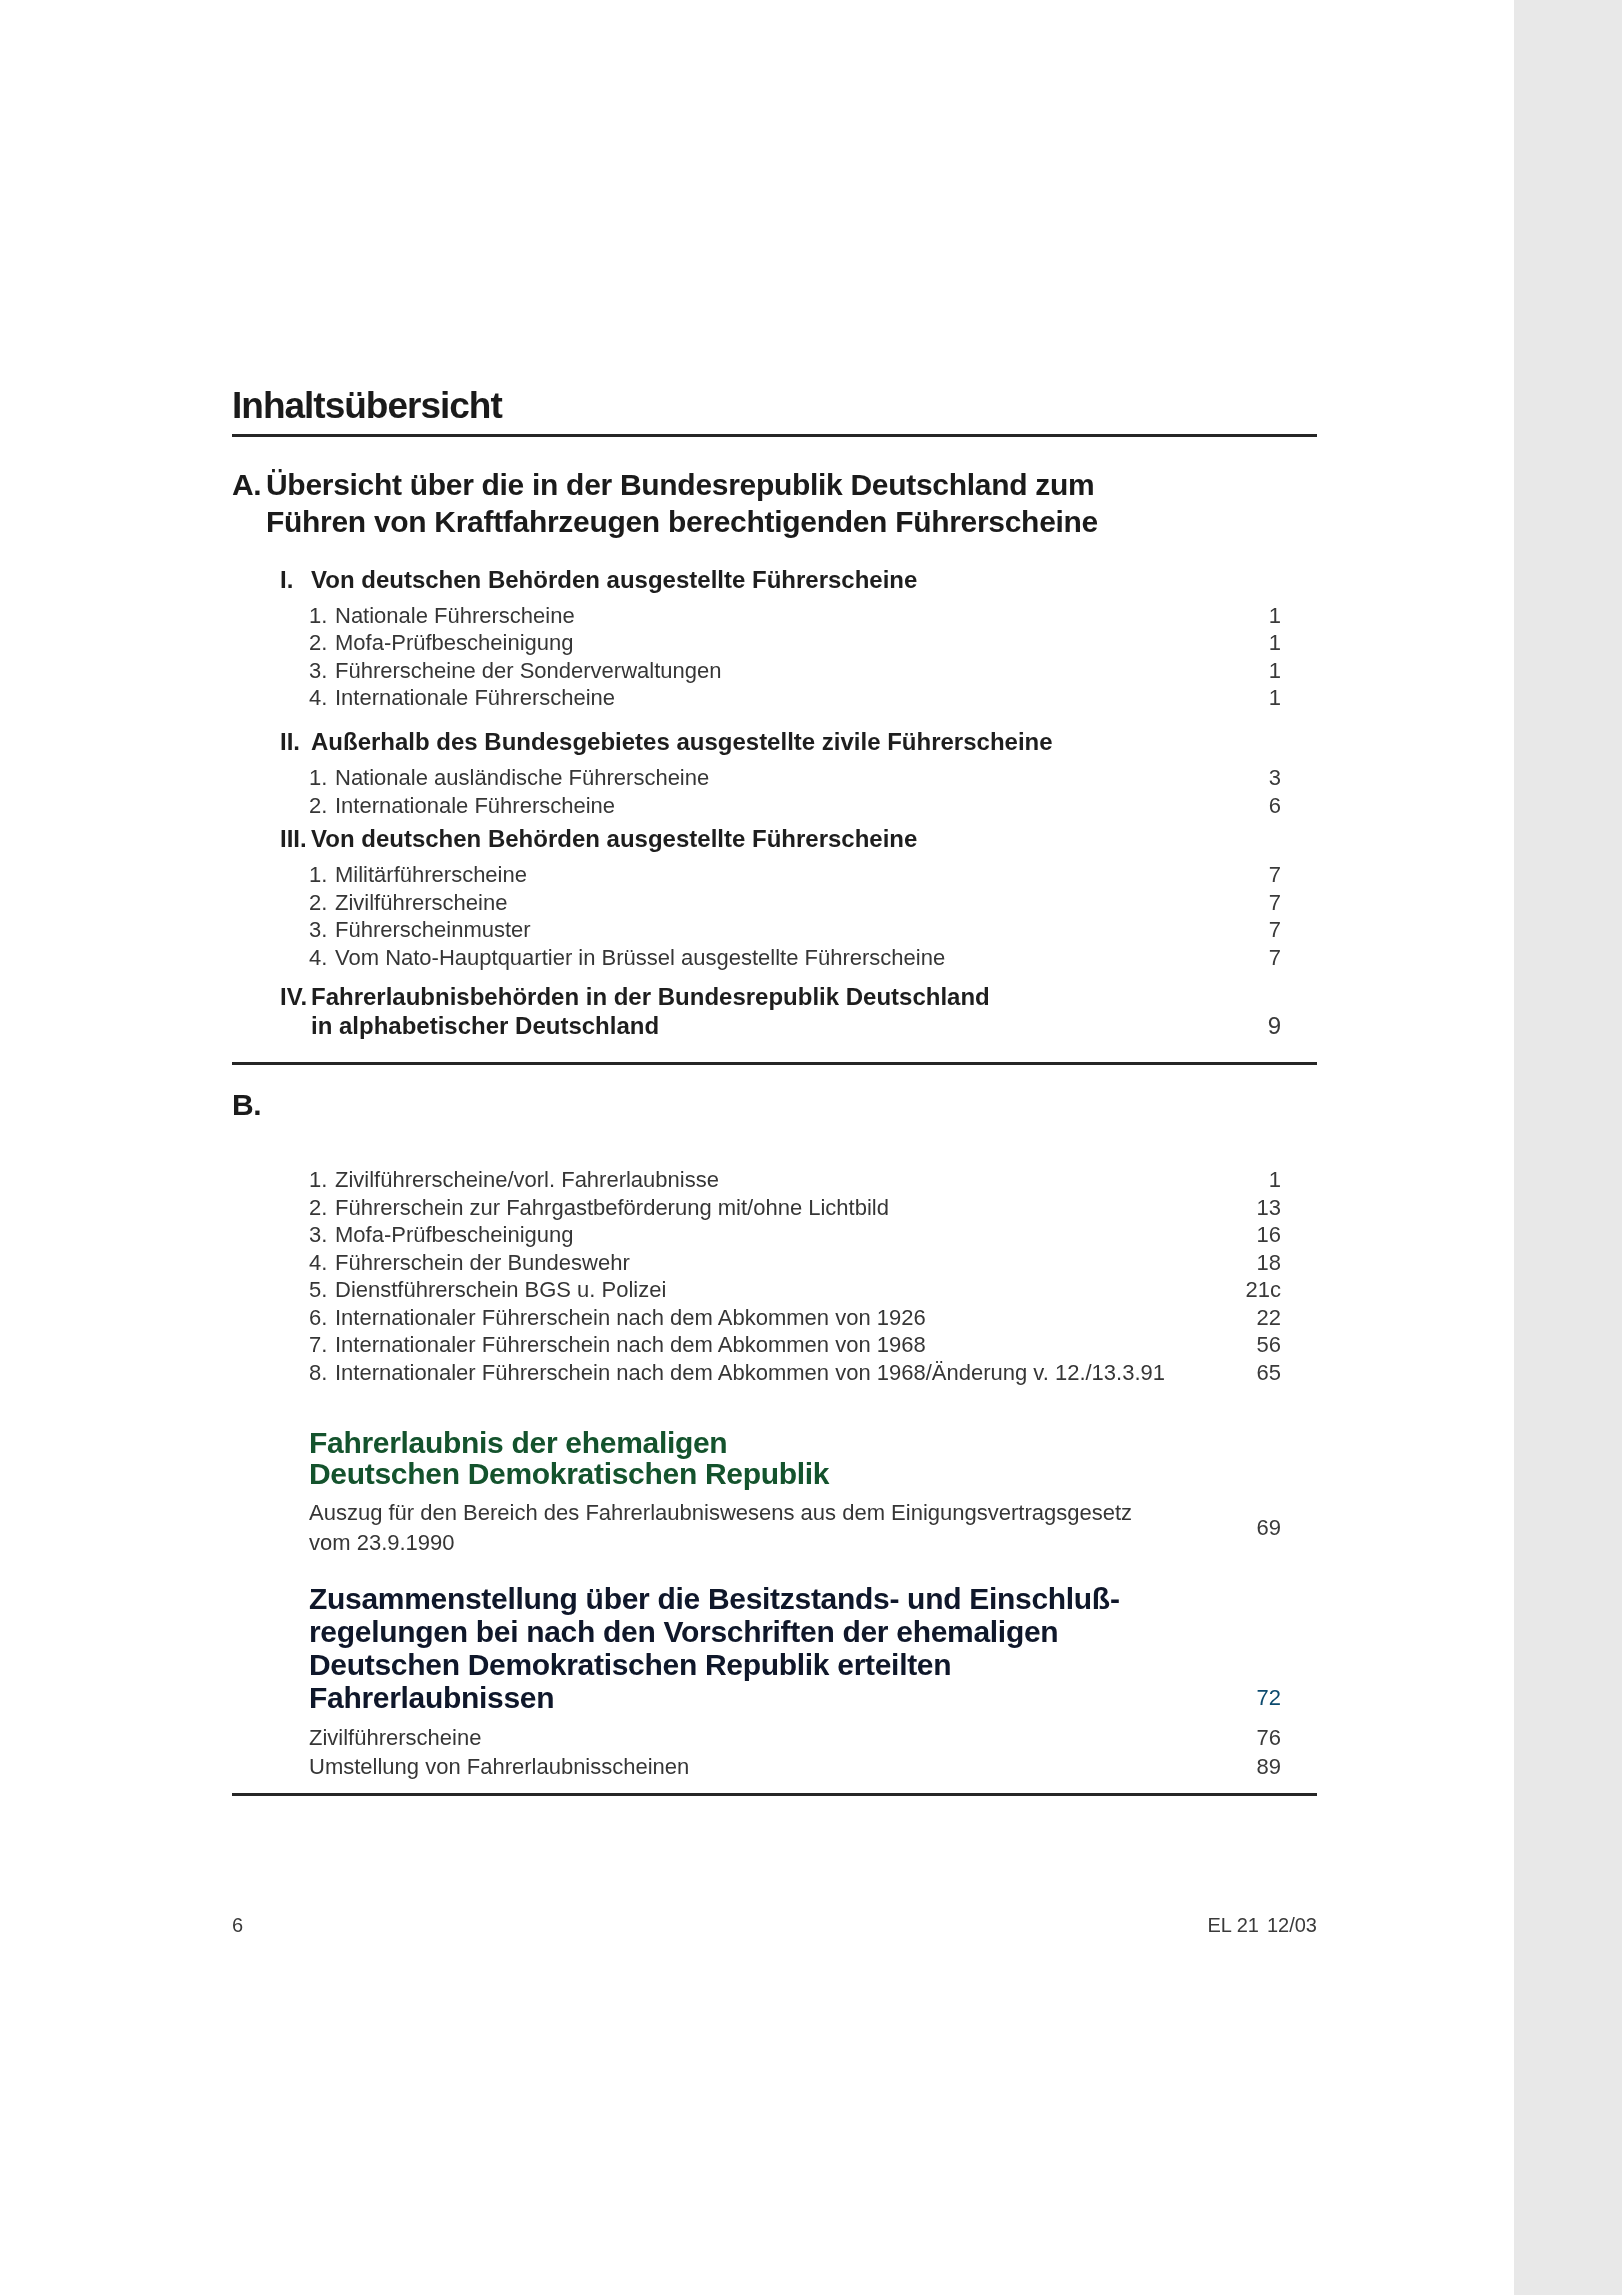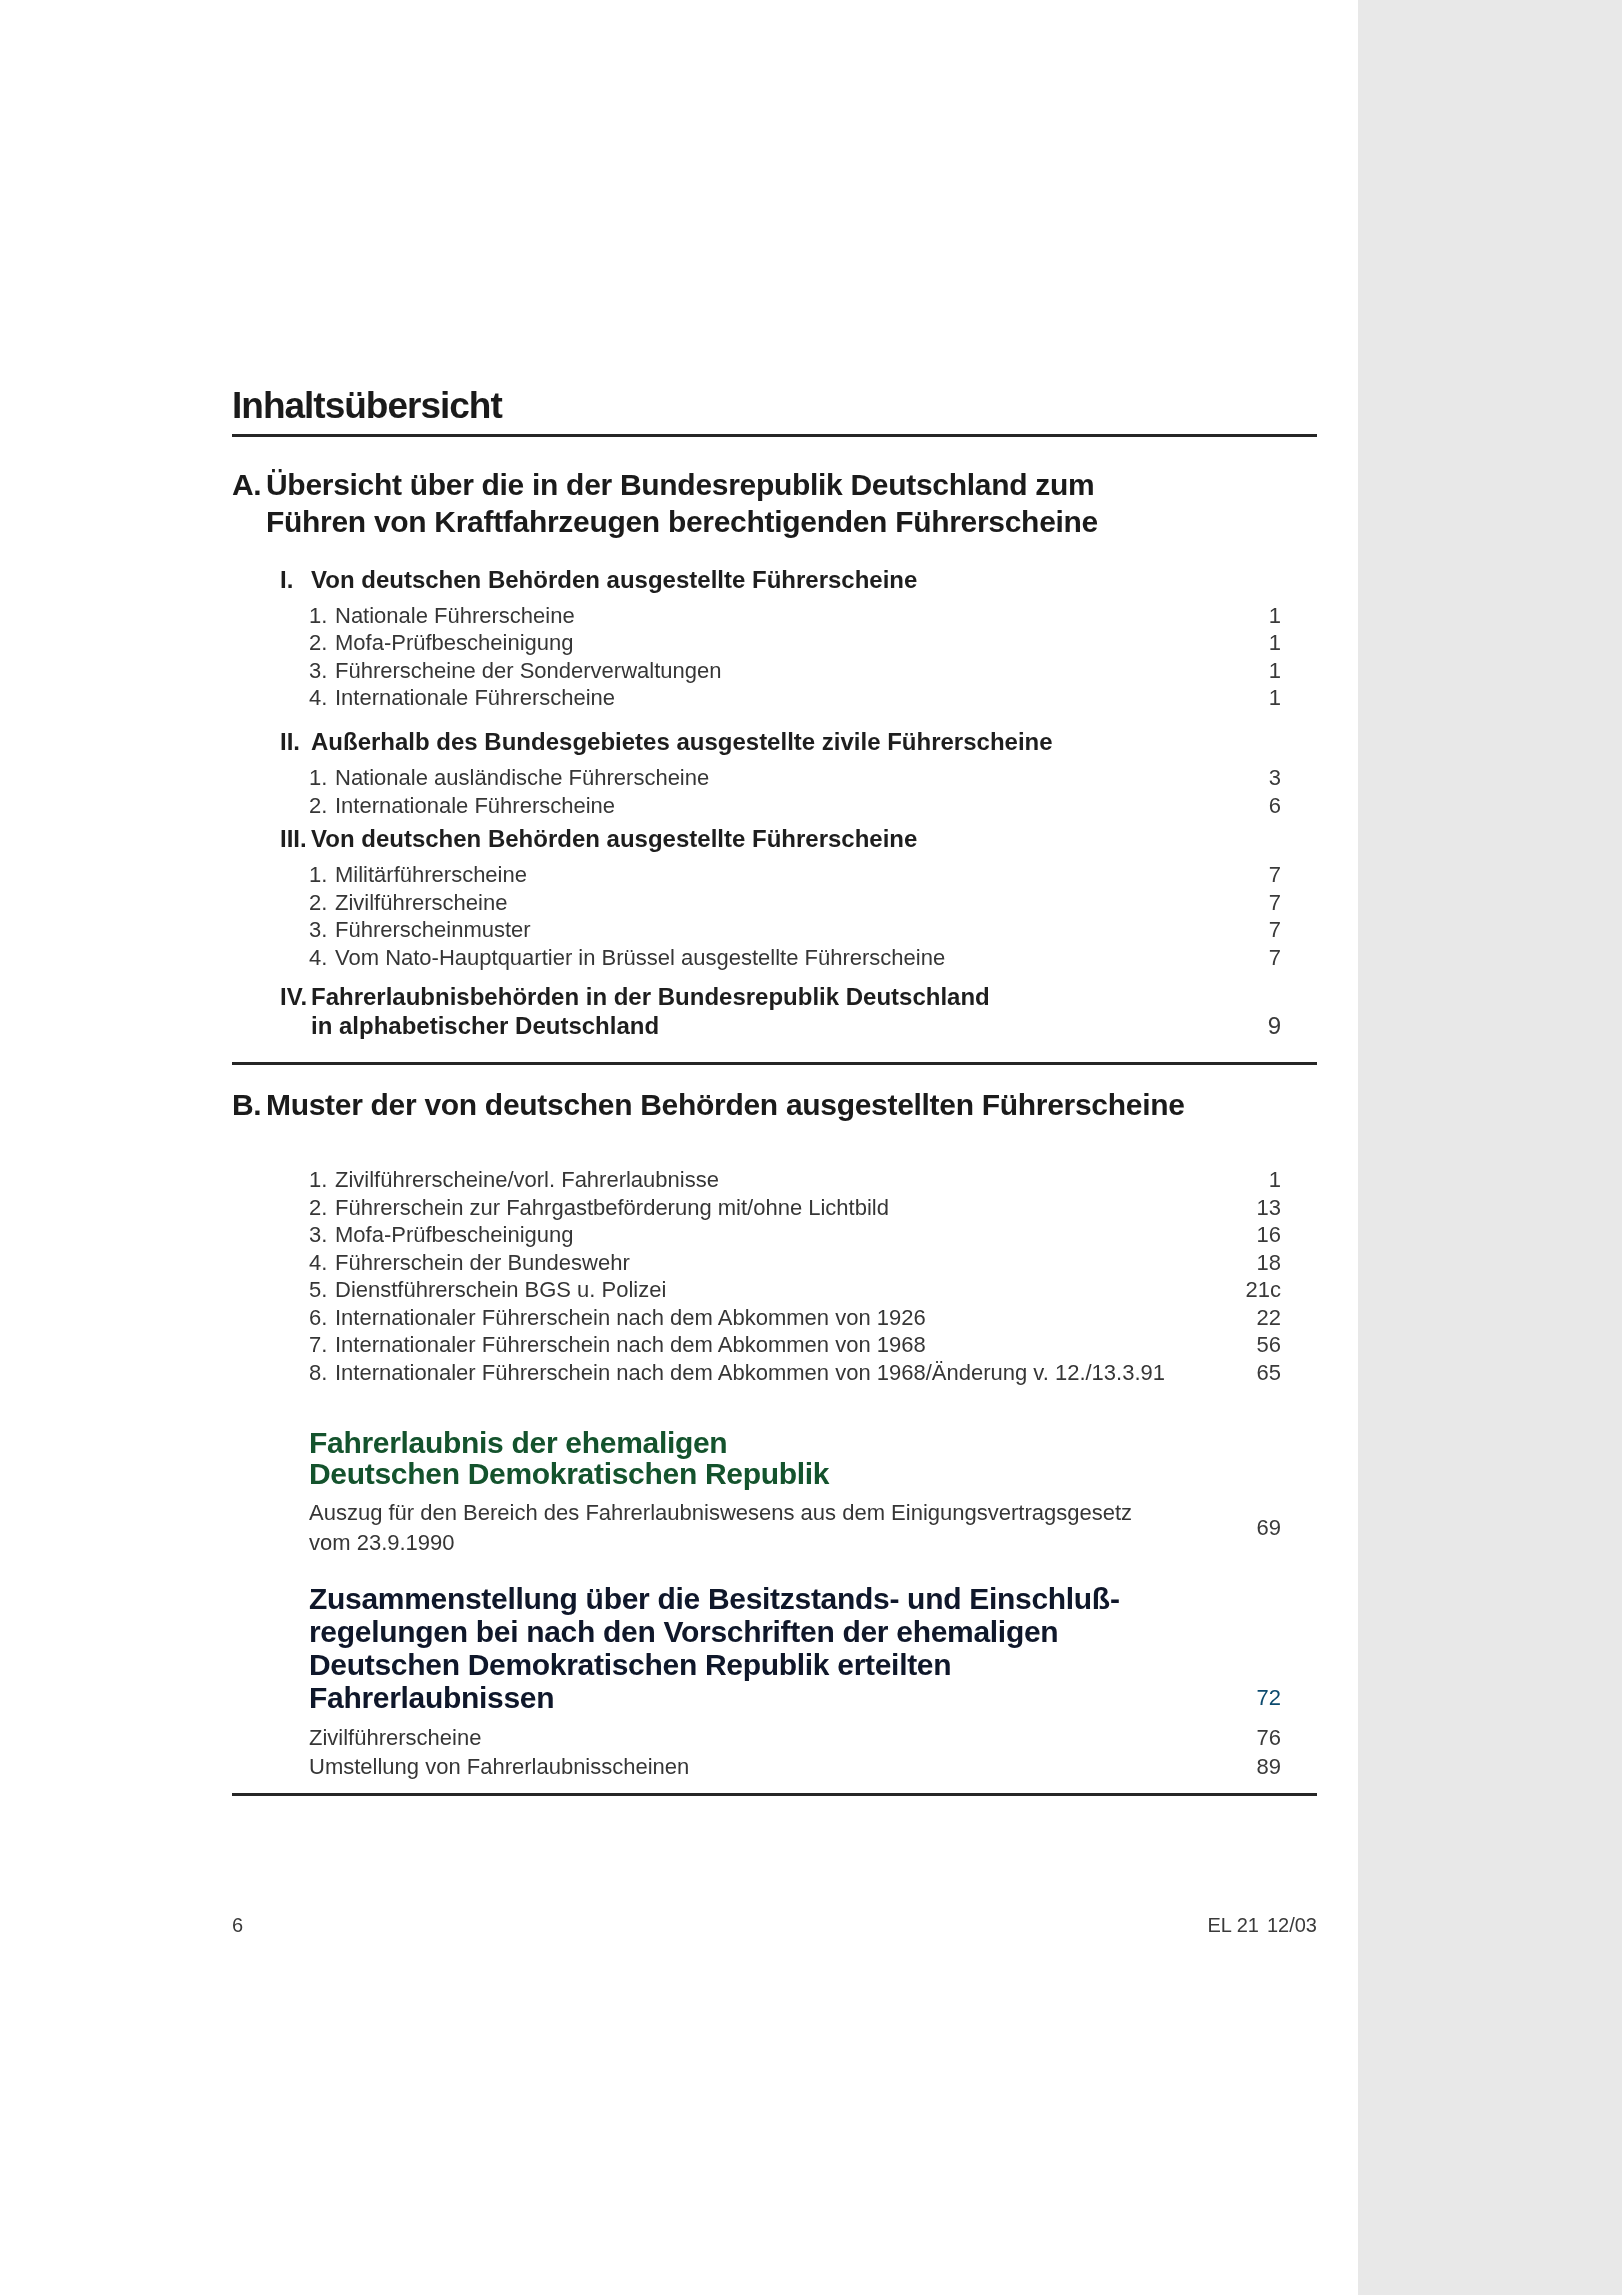--- a/index.html
+++ b/index.html
@@ -2,21 +2,21 @@
 <html style="font-size:10.5px"><head>
 <meta charset="utf-8">
 <style>
   html, body {
     margin: 0;
     padding: 0;
     background: #e8e8e8;
   }
   .page {
     position: relative;
-    width: 1358px;
+    width: 1514px;
     height: 2295px;
     background: #ffffff;
     font-family: "Liberation Sans", "DejaVu Sans", sans-serif;
     color: #2e2e2e;
     overflow: hidden;
   }
   .content {
     position: absolute;
     left: 232px;
     top: 0;
@@ -288,21 +288,20 @@
           <span>in alphabetischer Deutschland</span>
         </span>
         <span class="sh-page">9</span>
       </span>
     </div>
 
     <div class="rule rule-2"></div>
 
     <div class="main-heading heading-b">
       <span class="mh-label">B.</span>
-      <span class="mh-text">Muster der von deutschen Behörden ausgestellten Führerscheine</span>
     </div>
 
     <div class="item-group items-b">
       <div class="toc-row">
         <span class="toc-left">
             <span class="toc-num">1.</span>
             <span>Zivilführerscheine/vorl. Fahrerlaubnisse</span>
           </span>
         <span class="toc-page">1</span>
       </div>

